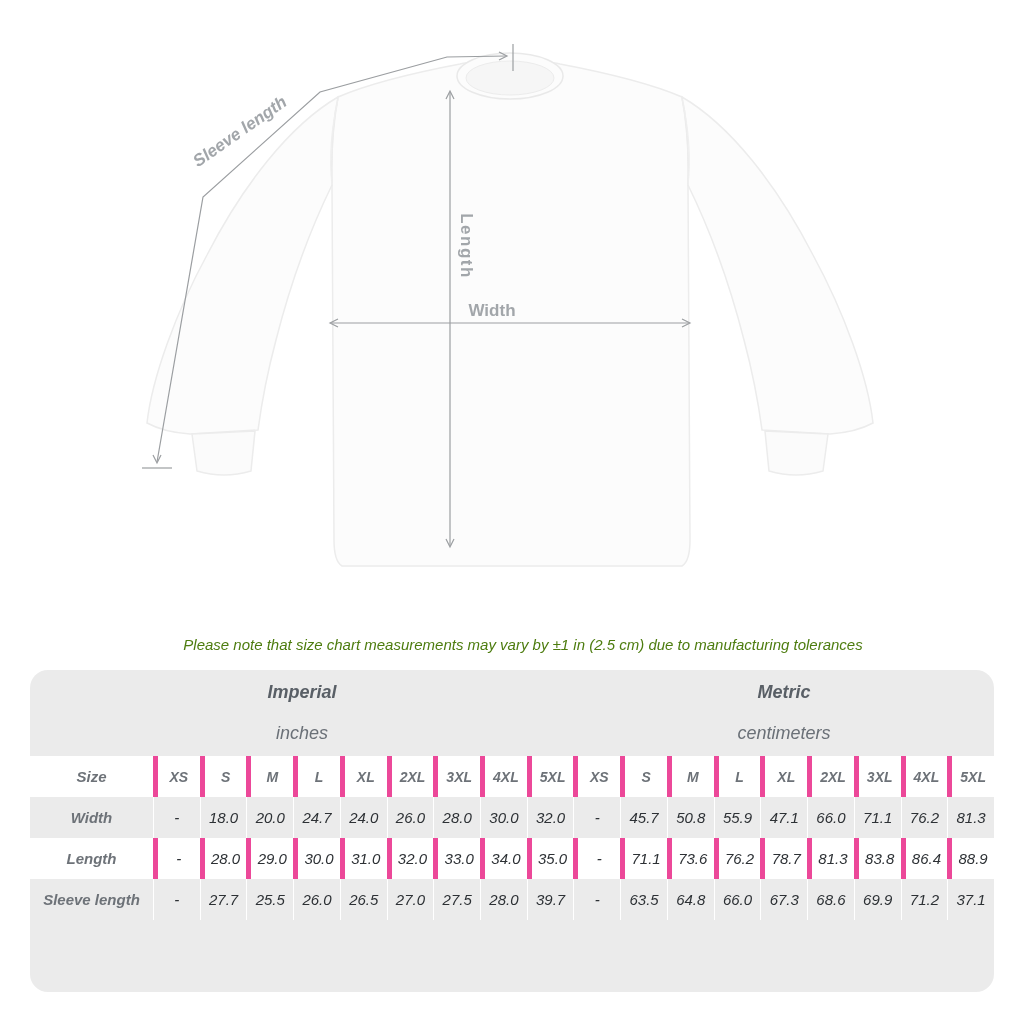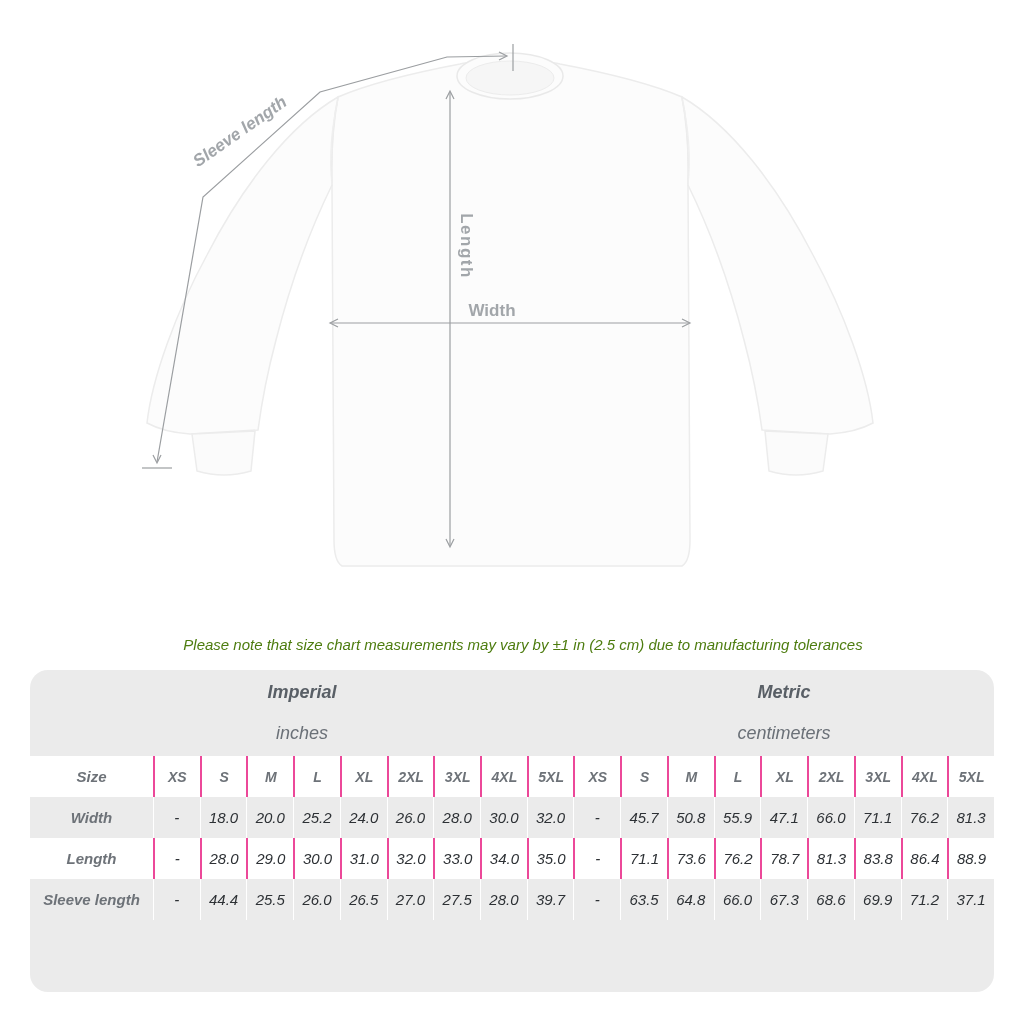--- a/index.html
+++ b/index.html
@@ -31,21 +31,21 @@
   .unit-sub  { font-size:18px; font-style:italic; color:#6a7077; }
   .grid-row {
     display:grid; grid-template-columns:123px repeat(18, 1fr); height:41px;font-style:italic;
   }
   .grid-row.r-white { background:#ffffff; }
   .grid-row.r-gray  { background:#ebebeb; }
   .cell {
     display:flex; align-items:center; justify-content:center;
     overflow:hidden; white-space:nowrap;
   }
-  .grid-row.r-white .cell + .cell { border-left:2px solid #ec4899; }
+  .grid-row.r-white .cell + .cell { border-left:5px solid #ec4899; }
   .grid-row.r-gray  .cell + .cell { border-left:1px solid #ffffff; }
   .cell.head { font-size:14px; font-weight:bold; color:#6d7278; }
   .cell.size-name { font-size:15px; font-weight:bold; color:#6d7278; }
   .cell.row-label { font-size:15px; font-weight:bold; color:#6d7278; }
   .cell.val { font-size:15px; color:#2d3135; }
 </style>
 </head>
 <body>
 
 <div class="stage">
@@ -149,21 +149,21 @@
           <div class="cell head">2XL</div>
           <div class="cell head">3XL</div>
           <div class="cell head">4XL</div>
           <div class="cell head">5XL</div>
         </div>
         <div class="grid-row r-gray">
           <div class="cell row-label">Width</div>
           <div class="cell val">-</div>
           <div class="cell val">18.0</div>
           <div class="cell val">20.0</div>
-          <div class="cell val">25.2</div>
+          <div class="cell val">24.7</div>
           <div class="cell val">24.0</div>
           <div class="cell val">26.0</div>
           <div class="cell val">28.0</div>
           <div class="cell val">30.0</div>
           <div class="cell val">32.0</div>
           <div class="cell val">-</div>
           <div class="cell val">45.7</div>
           <div class="cell val">50.8</div>
           <div class="cell val">55.9</div>
           <div class="cell val">47.1</div>
@@ -189,21 +189,21 @@
           <div class="cell val">76.2</div>
           <div class="cell val">78.7</div>
           <div class="cell val">81.3</div>
           <div class="cell val">83.8</div>
           <div class="cell val">86.4</div>
           <div class="cell val">88.9</div>
         </div>
         <div class="grid-row r-gray">
           <div class="cell row-label">Sleeve length</div>
           <div class="cell val">-</div>
-          <div class="cell val">44.4</div>
+          <div class="cell val">27.7</div>
           <div class="cell val">25.5</div>
           <div class="cell val">26.0</div>
           <div class="cell val">26.5</div>
           <div class="cell val">27.0</div>
           <div class="cell val">27.5</div>
           <div class="cell val">28.0</div>
           <div class="cell val">39.7</div>
           <div class="cell val">-</div>
           <div class="cell val">63.5</div>
           <div class="cell val">64.8</div>

